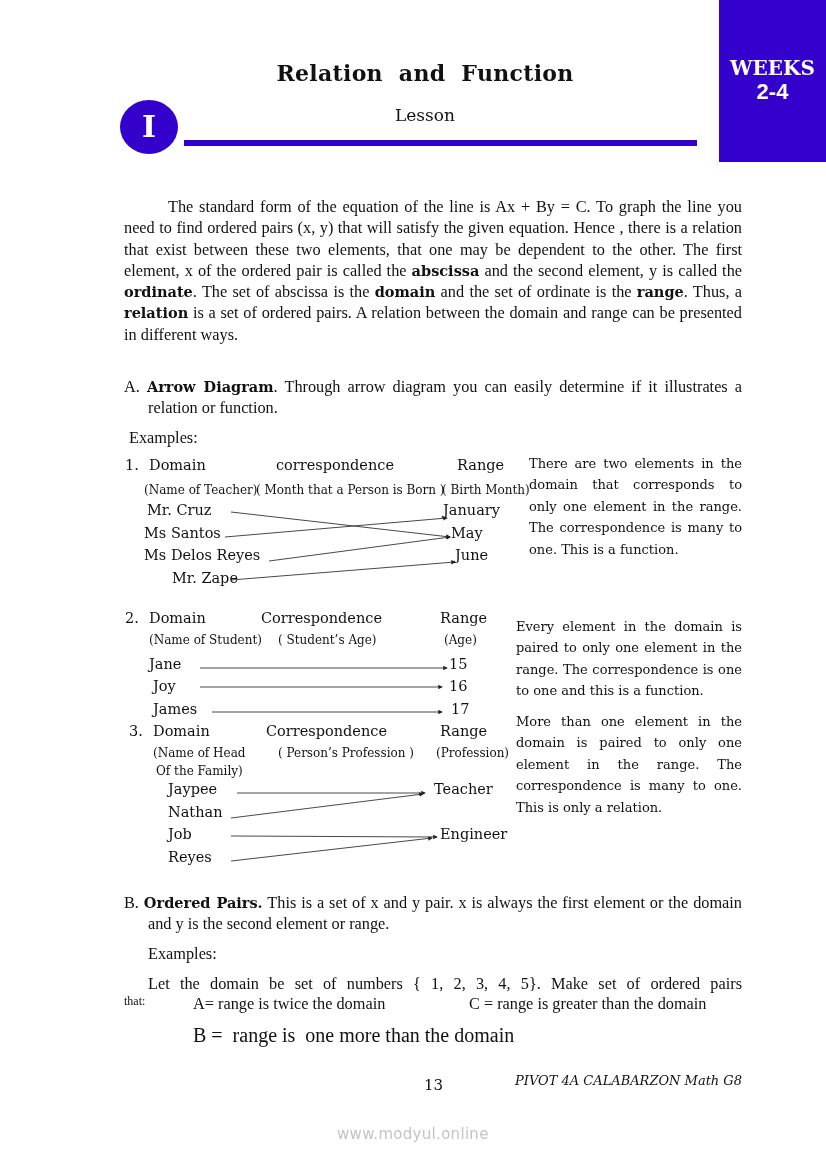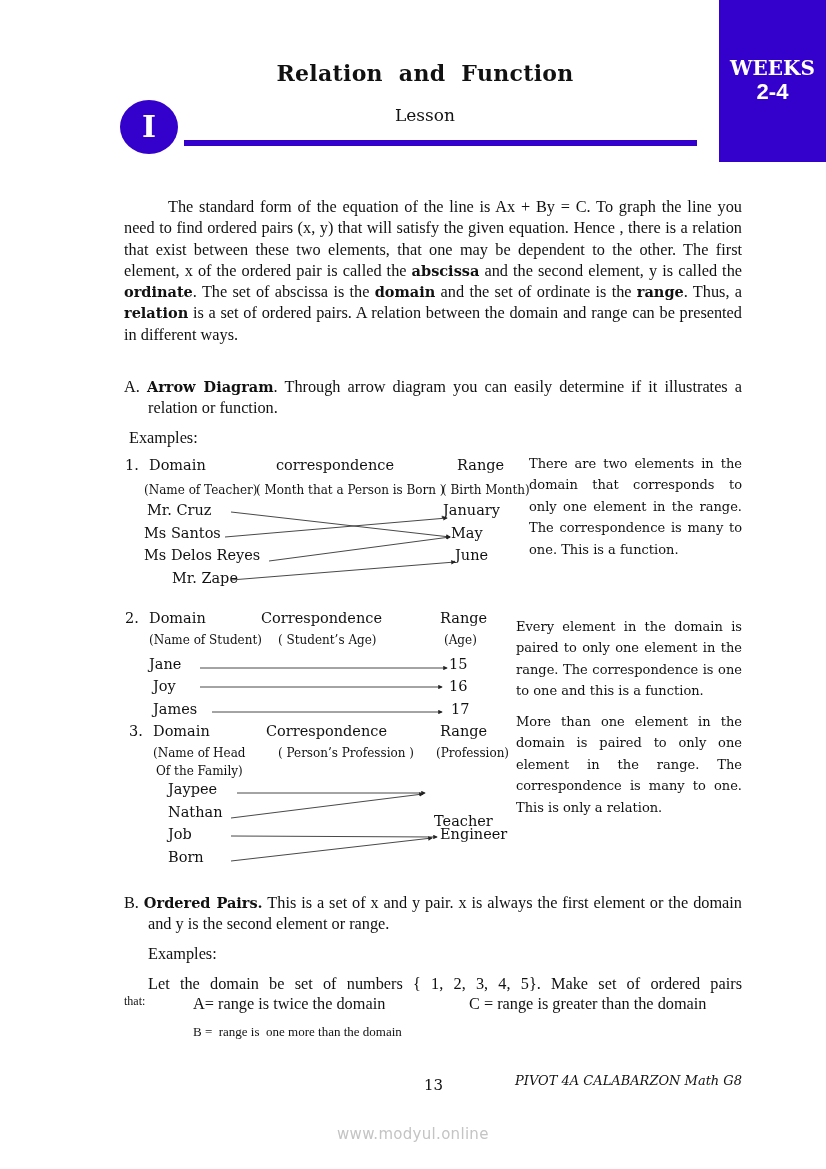--- a/index.html
+++ b/index.html
@@ -84,22 +84,22 @@
 <div class="abs bk-txt" style="left:153px; top:723px;">Domain</div>
 <div class="abs bk-txt" style="left:266px; top:723px;">Correspondence</div>
 <div class="abs bk-txt" style="left:440px; top:723px;">Range</div>
 <div class="abs bk-sm" style="left:153px; top:746px;">(Name of Head</div>
 <div class="abs bk-sm" style="left:156px; top:764px;">Of the Family)</div>
 <div class="abs bk-sm" style="left:278px; top:746px;">( Person’s Profession )</div>
 <div class="abs bk-sm" style="left:436px; top:746px;">(Profession)</div>
 <div class="abs bk-txt" style="left:168px; top:781px;">Jaypee</div>
 <div class="abs bk-txt" style="left:168px; top:804px;">Nathan</div>
 <div class="abs bk-txt" style="left:168px; top:826px;">Job</div>
-<div class="abs bk-txt" style="left:168px; top:849px;">Born</div>
-<div class="abs bk-txt" style="left:434px; top:781px;margin-top:32px;">Teacher</div>
+<div class="abs bk-txt" style="left:168px; top:849px;">Reyes</div>
+<div class="abs bk-txt" style="left:434px; top:781px;">Teacher</div>
 <div class="abs bk-txt" style="left:440px; top:826px;">Engineer</div>
 <div class="abs side" style="left:516px; top:711px; width:226px;">More than one element in the domain is paired to only one element in the range. The correspondence is many to one. This is only a relation.</div>
 
 <svg class="arrows" viewBox="0 0 826 1169">
   <defs>
     <marker id="ah" viewBox="0 0 6 6" refX="5" refY="3" markerWidth="5" markerHeight="5" orient="auto">
       <path d="M0,0 L6,3 L0,6 z" fill="#222"></path>
     </marker>
   </defs>
   <g stroke="#333" stroke-width="0.9" fill="none">
@@ -119,17 +119,17 @@
 
 <div class="abs para" style="top:892px; padding-left:24px; text-indent:-24px; width:594px;">
   <span>B.</span>
   <b>Ordered Pairs.</b><span> This is a set of x and y pair. x is always the first element or the domain and  y is the second element or range.</span>
 </div>
 <div class="abs serif" style="left:148px; top:944px; font-size:16.3px;">Examples:</div>
 <div class="abs para" style="left:148px; top:973px; width:594px; text-align:justify; text-align-last:justify;">Let the domain be set of numbers { 1, 2, 3, 4, 5}. Make set of ordered pairs</div>
 <div class="abs serif" style="left:124px; top:994px; font-size:12px;">that:</div>
 <div class="abs serif" style="left:193px; top:994px; font-size:16.3px;">A= range is twice the domain</div>
 <div class="abs serif" style="left:469px; top:994px; font-size:16.3px;">C = range is greater than the domain</div>
-<div class="abs serif" style="left:193px; top:1024px; font-size:13px; white-space:pre;">B =  range is  one more than the domain</div>
+<div class="abs serif" style="left:193px; top:1024px; font-size:20px; white-space:pre;">B =  range is  one more than the domain</div>
 
 <div class="abs footer-num">13</div>
 <div class="abs footer-src">PIVOT 4A CALABARZON Math G8</div>
 <div class="abs watermark">www.modyul.online</div>
 
 </body></html>

